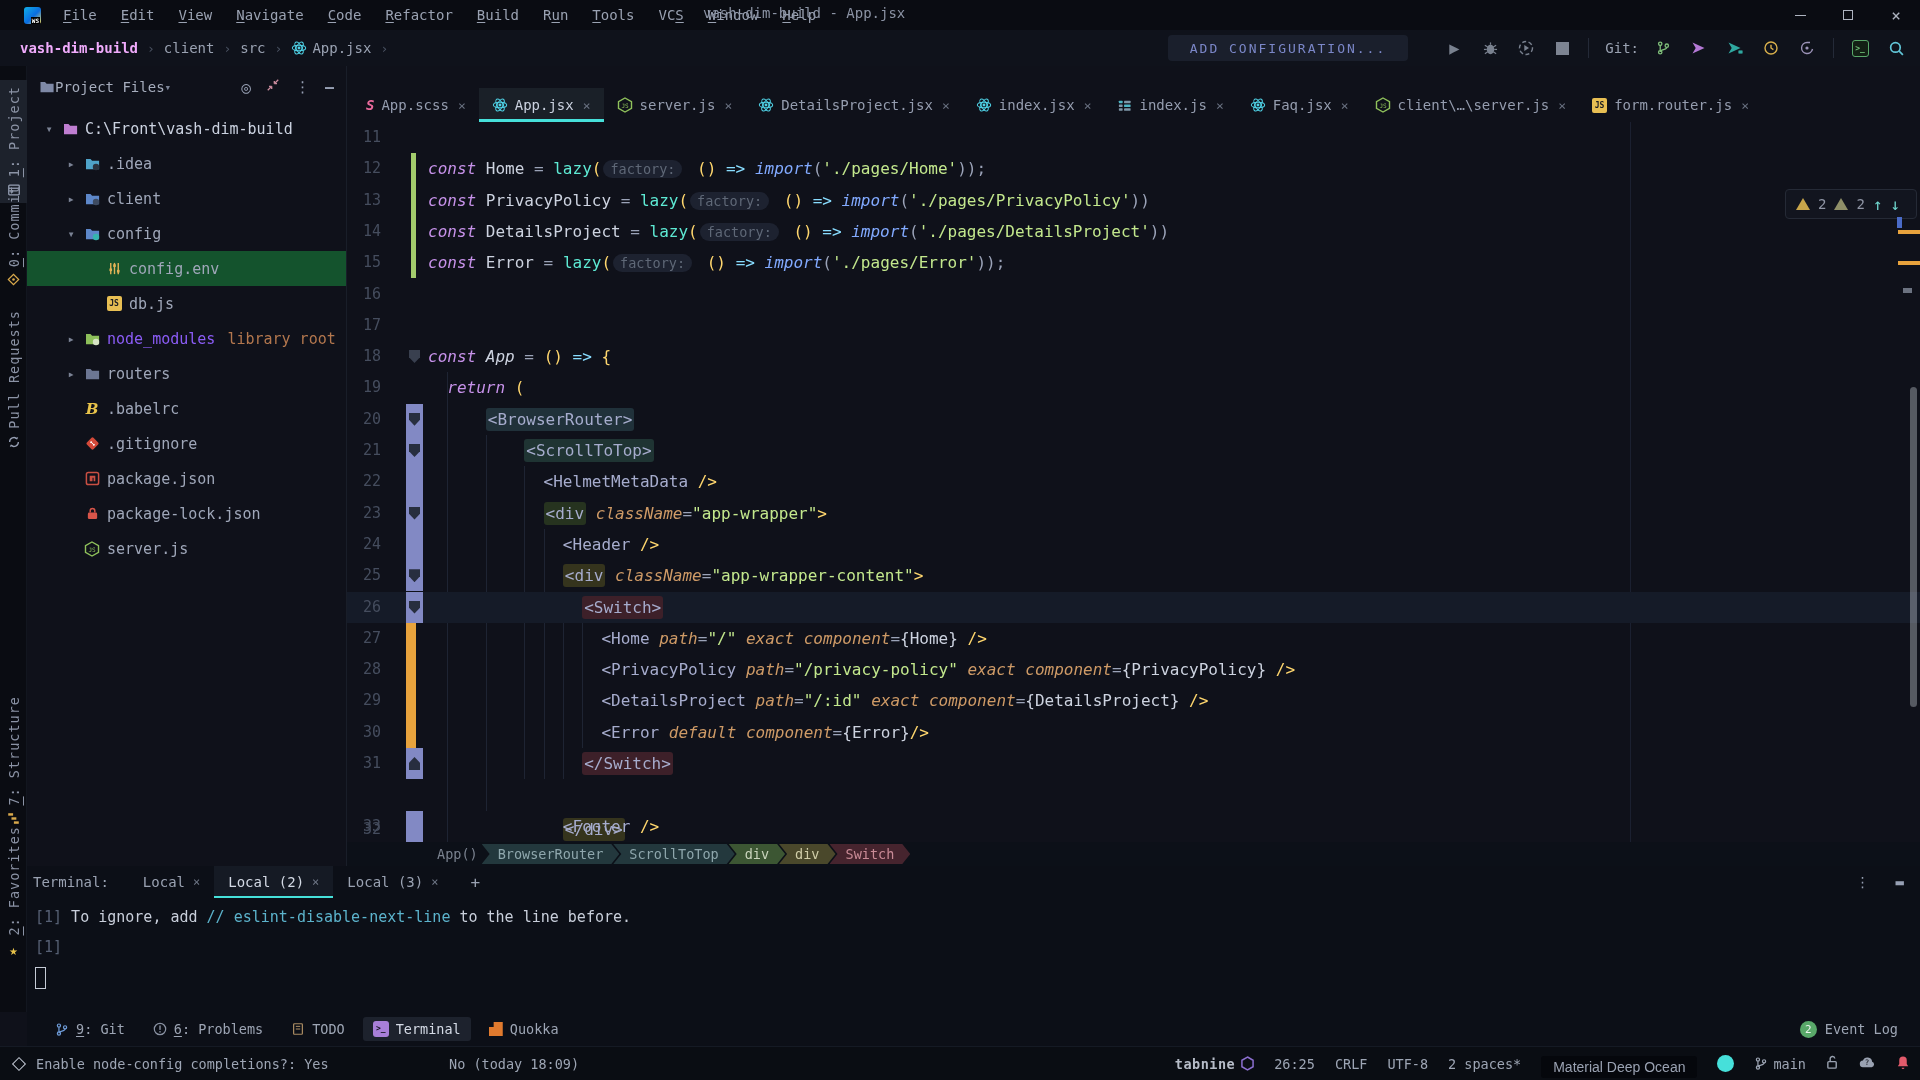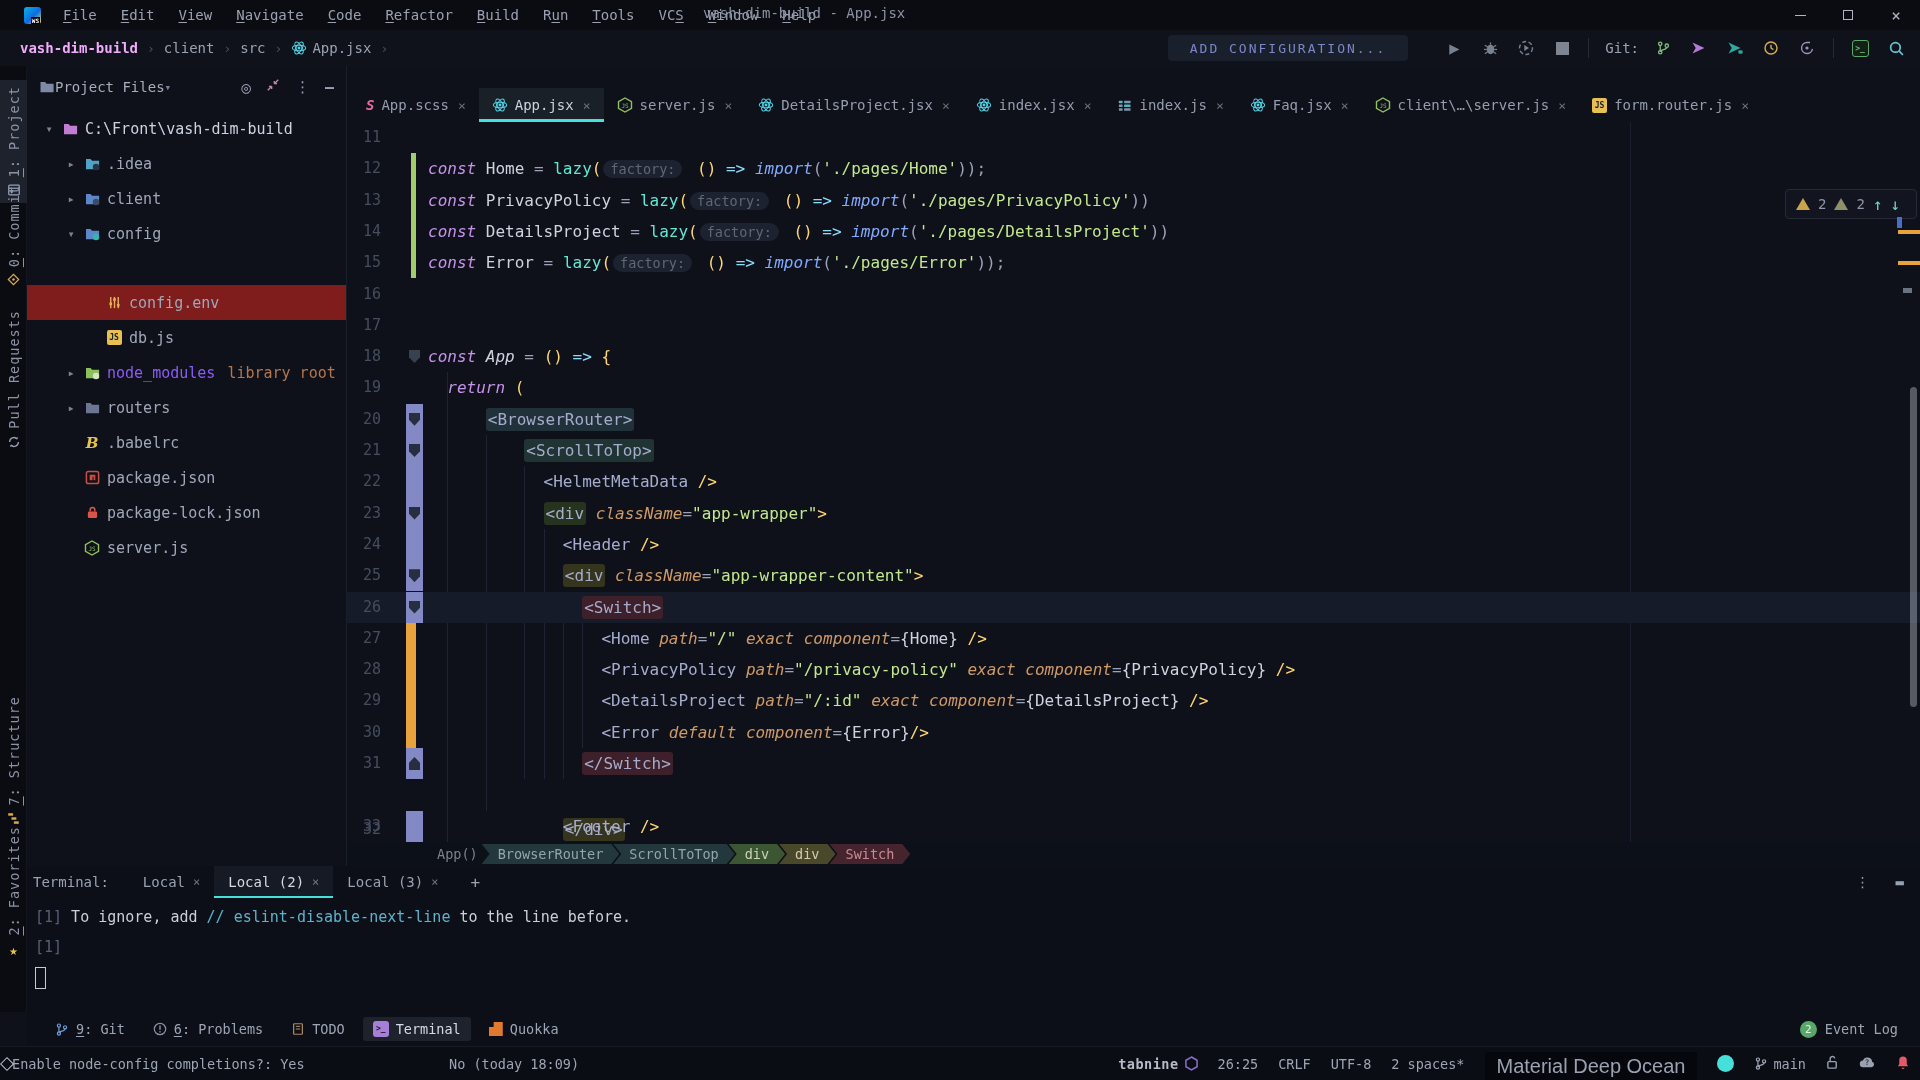--- a/index.html
+++ b/index.html
@@ -43,21 +43,21 @@
   .stripe-item{position:absolute;left:0;width:27px;display:flex;flex-direction:column;align-items:center;gap:6px;}
   .stripe-item.active{background:#1D222C;padding:6px 0;}
   .vtext{writing-mode:vertical-rl;transform:rotate(180deg);font-size:13.5px;color:#8B93A5;letter-spacing:1px;}
 
   
   .project{position:absolute;top:66px;left:27px;width:320px;height:800px;background:#0F111A;border-right:1px solid #191E29;}
   .proj-header{height:42px;display:flex;align-items:center;padding:0 12px;font-size:14px;color:#A6ADBD;}
   .proj-header .hicons{margin-left:auto;display:flex;align-items:center;gap:15px;color:#97A0B4;font-size:15px;}
   .tree{position:absolute;top:45px;left:0;right:0;}
   .trow{height:35px;display:flex;align-items:center;font-size:15px;color:#9FA7B9;white-space:nowrap;}
-  .trow.selected{background:#7f1d1d;margin-top:34px;}
+  .trow.selected{background:#14532d;}
   .trow .chev{width:20px;text-align:center;color:#7A8294;font-size:12px;flex:none;}
   .trow .ticon{width:22px;display:flex;justify-content:center;flex:none;margin-right:4px;}
   .trow .lbl.root{color:#CBD2E0;}
   .trow .lbl.excluded{color:#8b5cf6;}
   .trow .suffix{color:#B3774E;margin-left:12px;}
 
   
   .editor{position:absolute;top:66px;left:347px;width:1573px;height:800px;background:#0F111A;}
   .tabs{position:absolute;top:0;left:0;right:0;height:56px;display:flex;align-items:flex-end;padding-left:6px;}
   .tab{height:34px;display:flex;align-items:center;gap:7px;padding:0 13px;font-size:14px;color:#959DAF;position:relative;}
@@ -141,26 +141,26 @@
          border-radius:3px;font-size:8px;font-weight:bold;text-align:center;line-height:15px;}
   .quokka{display:inline-block;width:14px;height:14px;background:#E07A2E;
           clip-path:polygon(0 35%,35% 35%,35% 0,100% 0,100% 100%,0 100%);}
   .eventlog{margin-left:auto;display:flex;align-items:center;gap:8px;padding-right:22px;}
   .badge{width:17px;height:17px;border-radius:50%;background:#59A869;color:#EAF3EC;font-size:11px;
          display:flex;align-items:center;justify-content:center;}
 
   
   .statusbar{position:absolute;top:1046px;left:0;width:1920px;height:34px;background:#0A0D13;
              border-top:1px solid #151A24;display:flex;align-items:center;font-size:13.5px;color:#9DA5B4;}
-  .sb-q{display:flex;align-items:center;padding-left:2px;}
+  .sb-q{display:flex;align-items:center;gap:12px;padding-left:14px;}
   .sb-no{position:absolute;left:449px;}
   .sb-right{position:absolute;right:10px;display:flex;align-items:center;gap:20px;}
   .tabnine{color:#B6BCC8;font-weight:bold;letter-spacing:0.5px;display:flex;align-items:center;gap:6px;}
   .theme-pill{background:#05070C;border-radius:3px;padding:3px 12px;color:#9AA2B2;
-              font-family:"Liberation Sans",sans-serif;font-size:20px;margin-top:6px;}
+              font-family:"Liberation Sans",sans-serif;font-size:14px;margin-top:6px;}
   .cyan-dot{width:17px;height:17px;border-radius:50%;background:var(--accent);}
   .diamond{width:10px;height:10px;border:1.5px solid #C5CBD6;transform:rotate(45deg);}
   .icon{display:inline-flex;align-items:center;justify-content:center;}
   .jsbox{display:inline-block;width:15px;height:15px;background:#E8BF53;color:#1B1D23;
          font-size:8px;font-weight:bold;text-align:center;line-height:15px;border-radius:2px;}
   .sassdot{display:inline-block;color:#EA6A9C;font-weight:bold;font-style:italic;font-size:14px;}
   .babelB{color:#E8C34A;font-style:italic;font-weight:bold;font-size:15px;font-family:"DejaVu Serif",serif;}
   .star{color:#E8C34A;font-size:14px;}
 </style>
 </head>
@@ -468,20 +468,34 @@
               <span class="babelB">B</span>
             </span>
           </span>
           <span class="lbl">.babelrc</span>
         </div>
         <div class="trow" style="padding-left: 34px;">
           <span class="chev"></span>
           <span class="ticon">
             <span class="icon">
               <svg width="15" height="15" viewBox="0 0 16 16">
+                <rect x="3" y="3" width="10" height="10" rx="1.5" transform="rotate(45 8 8)" fill="#D44A3A"></rect>
+                <circle cx="6.6" cy="6.6" r="1.1" fill="#fff"></circle>
+                <circle cx="9.4" cy="9.4" r="1.1" fill="#fff"></circle>
+                <line x1="7.3" y1="7.3" x2="8.7" y2="8.7" stroke="#fff"></line>
+              </svg>
+            </span>
+          </span>
+          <span class="lbl">.gitignore</span>
+        </div>
+        <div class="trow" style="padding-left: 34px;">
+          <span class="chev"></span>
+          <span class="ticon">
+            <span class="icon">
+              <svg width="15" height="15" viewBox="0 0 16 16">
                 <rect x="1.5" y="1.5" width="13" height="13" rx="2" fill="none" stroke="#C94F43" stroke-width="1.6"></rect>
                 <path d="M5 11V5h6v6H9.2V7.2H8V11z" fill="#C94F43"></path>
               </svg>
             </span>
           </span>
           <span class="lbl">package.json</span>
         </div>
         <div class="trow" style="padding-left: 34px;">
           <span class="chev"></span>
           <span class="ticon">

